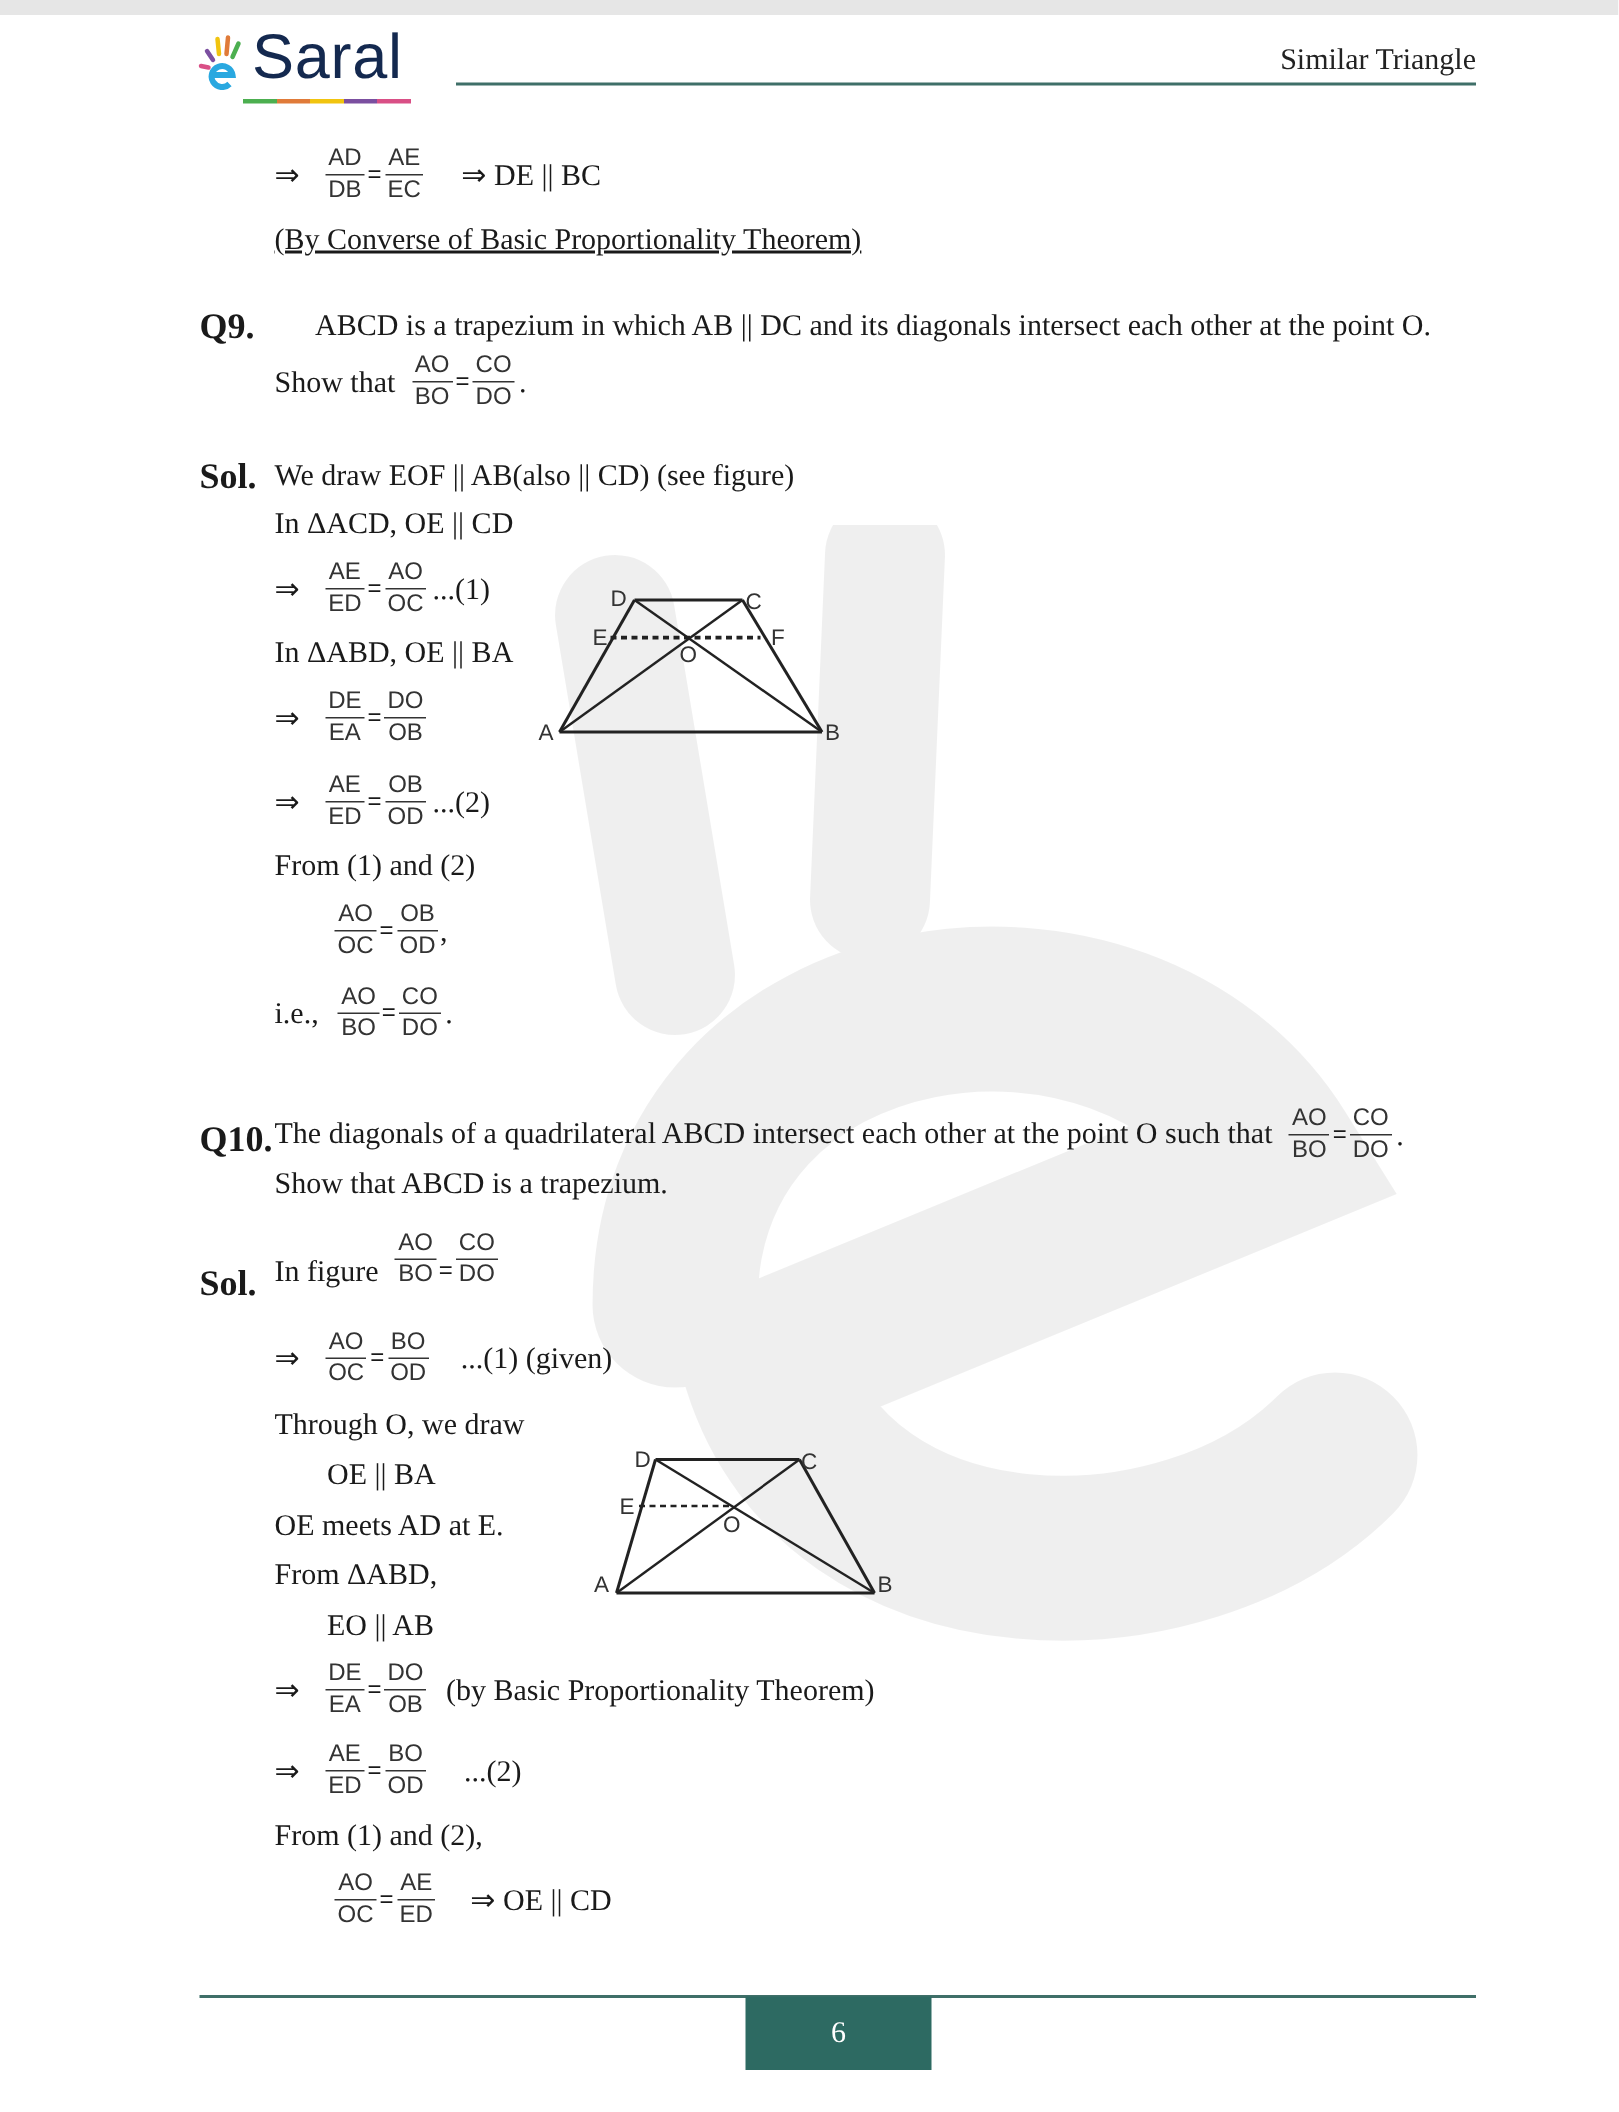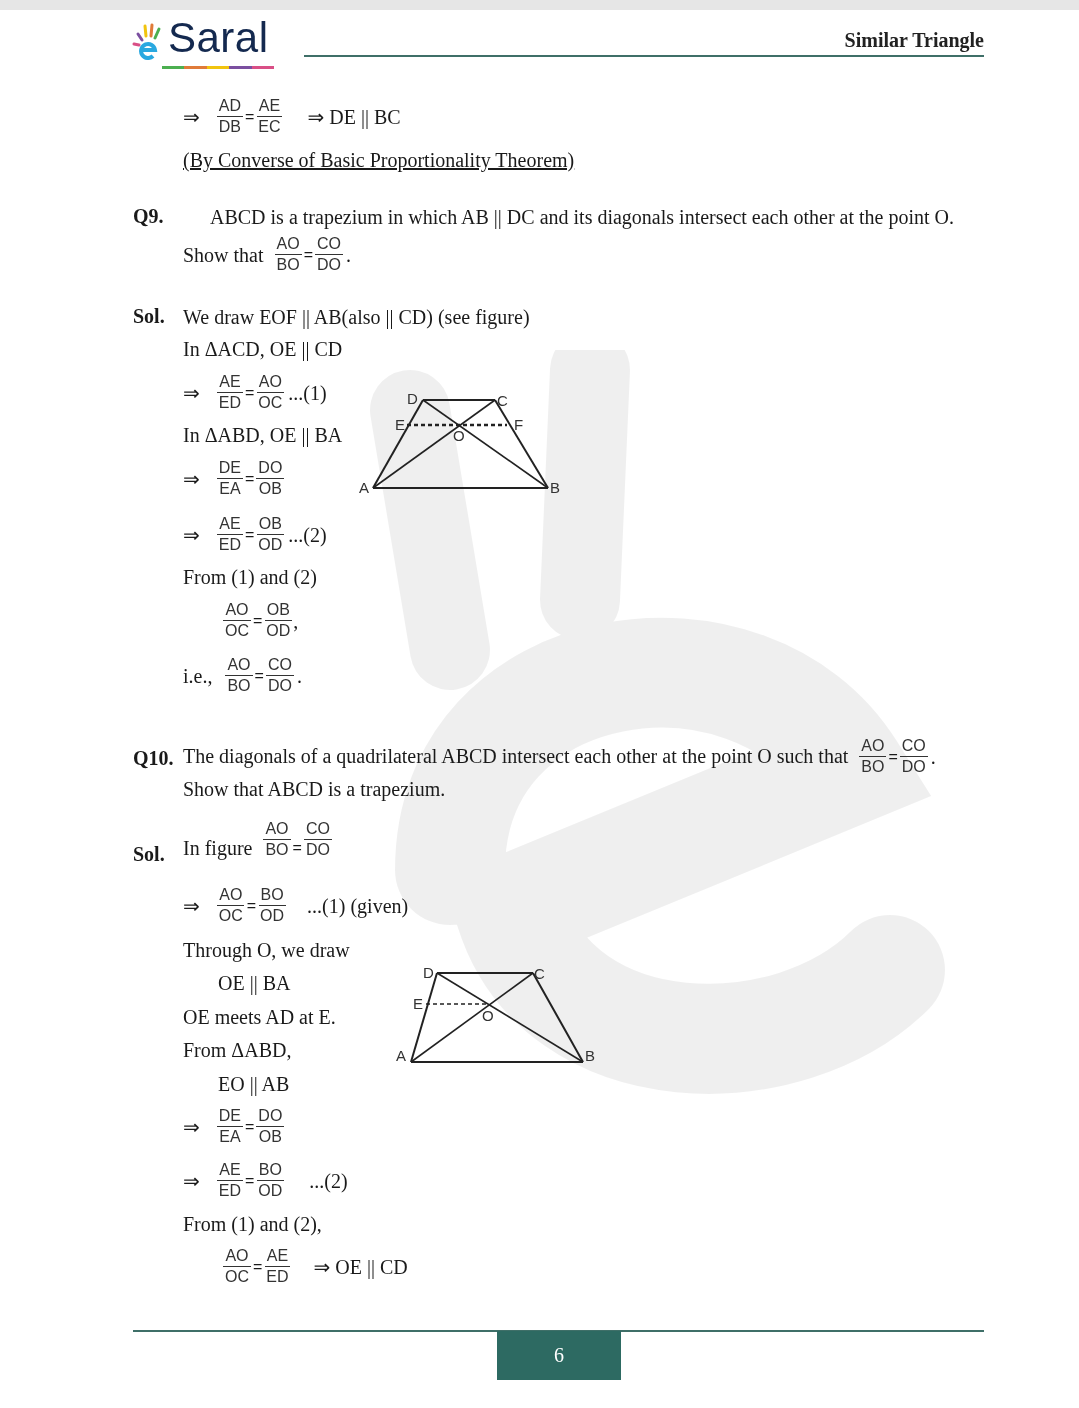--- a/index.html
+++ b/index.html
@@ -4,31 +4,31 @@
 <style>
   html, body { margin: 0; padding: 0; background: #ffffff; }
   body { width: 1079px; height: 1408px; position: relative; overflow: hidden;
          font-family: "Liberation Serif", serif; color: #1a1a1a; }
   .topbar { position: absolute; left: 0; top: 0; width: 1079px; height: 10px; background: #e6e6e6; }
   .logo { position: absolute; left: 132px; top: 14px; height: 46px; display: flex; align-items: flex-end; }
   .logo-text { font-family: "Liberation Sans", sans-serif; font-size: 42px; color: #14294f; line-height: 44px; letter-spacing: 0.5px; margin-top: 44px; }
   .logo-underline { position: absolute; left: 30px; top: 52px; width: 112px; height: 3px;
       background: linear-gradient(90deg,#4caf50 0 20%,#e07b39 20% 40%,#f1c40f 40% 60%,#7b4fa0 60% 80%,#d94f86 80% 100%); }
   .header-rule { position: absolute; left: 304px; top: 55px; width: 680px; height: 2px; background: #3f6f68; }
-  .header-title { position: absolute; right: 95px; top: 29px; font-size: 20px; color: #222; font-weight: bold; }
+  .header-title { position: absolute; right: 95px; top: 29px; font-size: 20px; color: #222; }
   .watermark { position: absolute; left: 330px; top: 350px; width: 720px; height: 900px; opacity: 0.06; pointer-events: none; }
   .content { position: absolute; left: 0; top: 0; width: 1079px; }
   .line { position: absolute; font-size: 20px; line-height: 24px; white-space: nowrap; display: flex; align-items: center; }
   .frac { display: inline-flex; flex-direction: column; align-items: center; font-family: "Liberation Sans", sans-serif;
           font-size: 16px; line-height: 20px; color: #333; margin: 0 1px; }
   .frac .num { border-bottom: 1px solid #333; padding: 0 2px; }
   .frac .den { padding: 0 2px; }
   .eq { font-family: "Liberation Sans", sans-serif; font-size: 16px; margin: 0 1px; }
   .arrow { margin-right: 16px; }
-  .qlabel { font-weight: bold; position: absolute; font-size: 20px; }
+  .qlabel { font-weight: bold; position: absolute; font-size: 24px; }
   .footer-rule { position: absolute; left: 133px; top: 1330px; width: 851px; height: 2px; background: #3f6f68; }
   .page-box { position: absolute; left: 497px; top: 1331px; width: 124px; height: 49px; background: #2d6a62;
               color: #ffffff; font-size: 20px; display: flex; align-items: center; justify-content: center; }
   .fig { position: absolute; }
   .fig text { font-family: "Liberation Sans", sans-serif; font-size: 15px; fill: #333; }
 </style>
 </head>
 <body>
 
 <div class="topbar"></div>
@@ -224,20 +224,21 @@
     <span class="arrow">⇒</span>
     <span class="frac">
         <span class="num">DE</span>
         <span class="den">EA</span>
       </span>
     <span class="eq">=</span>
     <span class="frac">
         <span class="num">DO</span>
         <span class="den">OB</span>
       </span>
+    <span style="margin-left:12px">(by Basic Proportionality Theorem)</span>
   </div>
   <div class="line" style="left:183px; top:1160px;">
     <span class="arrow">⇒</span>
     <span class="frac">
         <span class="num">AE</span>
         <span class="den">ED</span>
       </span>
     <span class="eq">=</span>
     <span class="frac">
         <span class="num">BO</span>

